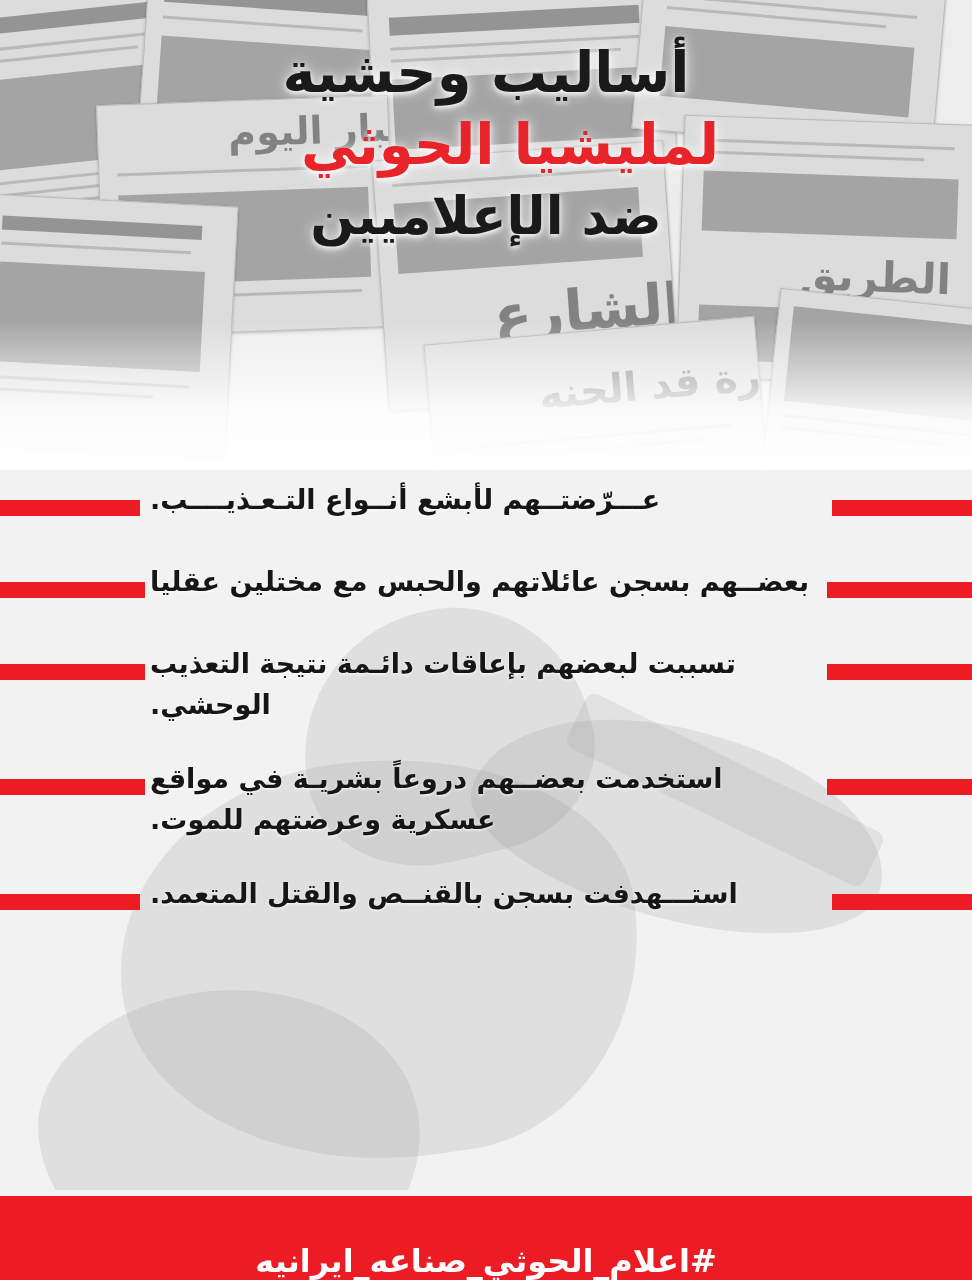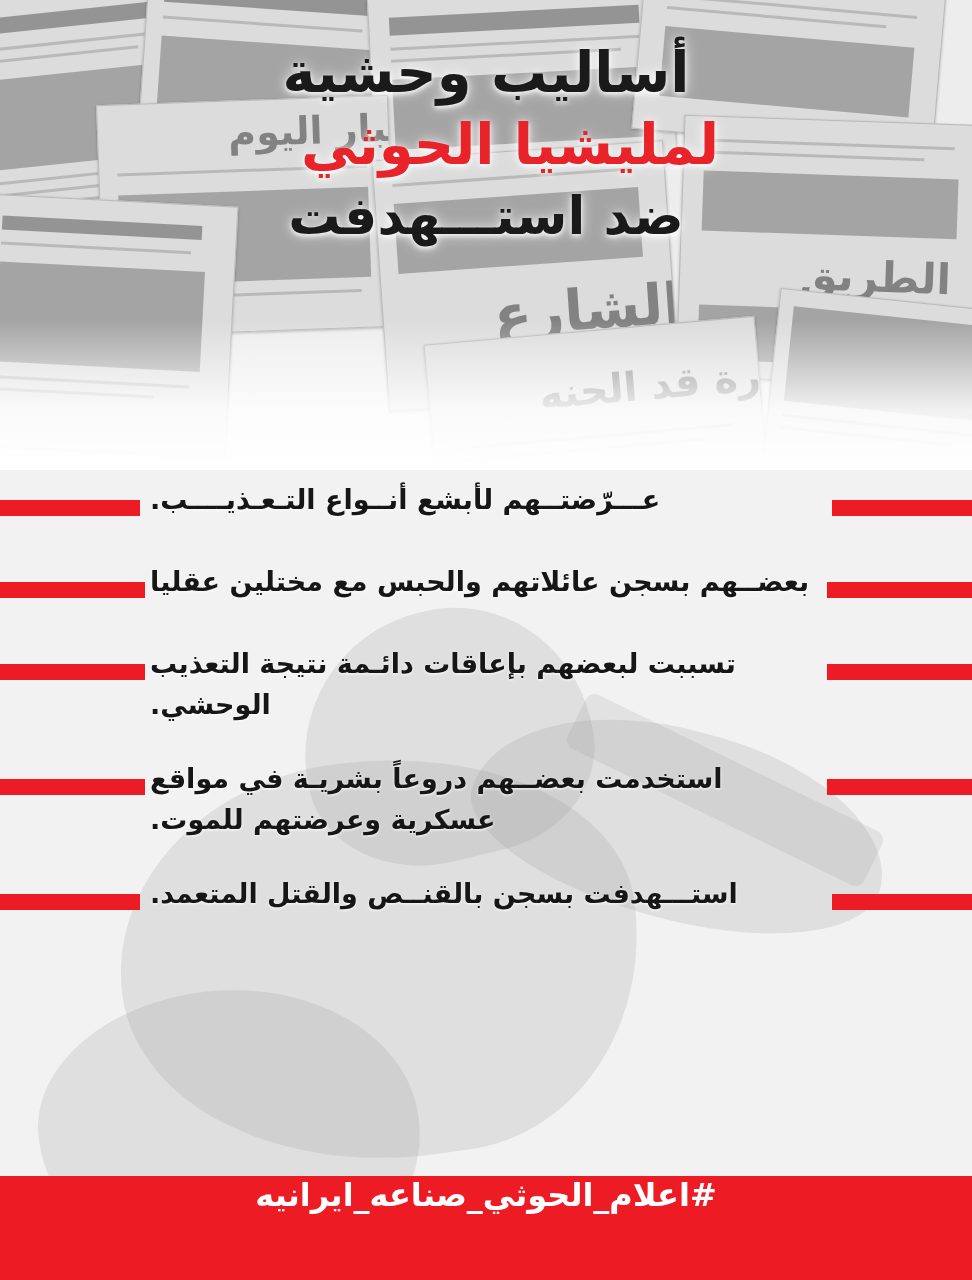--- a/index.html
+++ b/index.html
@@ -179,24 +179,24 @@
     text-shadow: 0 1px 3px rgba(255,255,255,0.95);
   }
   .point.wide .bar-right { width: 145px; }
   .point.wide .bar-left  { width: 145px; }
 
   
   .footer {
     position: absolute;
     left: 0; right: 0;
     bottom: 0;
-    height: 104px;
+    height: 84px;
     background: #ed1c24;
     display: flex;
-    align-items: flex-start;
+    align-items: flex-end;
     justify-content: center;
     z-index: 8;
   }
   .footer .tag {
     color: #ffffff;
     font-size: 32px;
     font-weight: bold;
     letter-spacing: 0.5px;
     direction: rtl;
   }
@@ -287,21 +287,21 @@
     <div class="soldier s-helmet"></div>
     <div class="soldier s-body"></div>
     <div class="soldier s-arm"></div>
     <div class="soldier s-leg"></div>
     <div class="soldier s-gun"></div>
   </div>
 
   <div class="headline">
     <span class="l1">أساليب وحشية</span>
     <span class="l2">لمليشيا الحوثي</span>
-    <span class="l3">ضد استـــهدفت</span>
+    <span class="l3">ضد الإعلاميين</span>
   </div>
 
   <div class="points">
 
     <div class="point">
       <span class="bar-right"></span>
       <span class="bar-left"></span>
       <p class="ptext">عـــرّضتــهم لأبشع أنــواع التـعـذيــــب.</p>
     </div>
 

